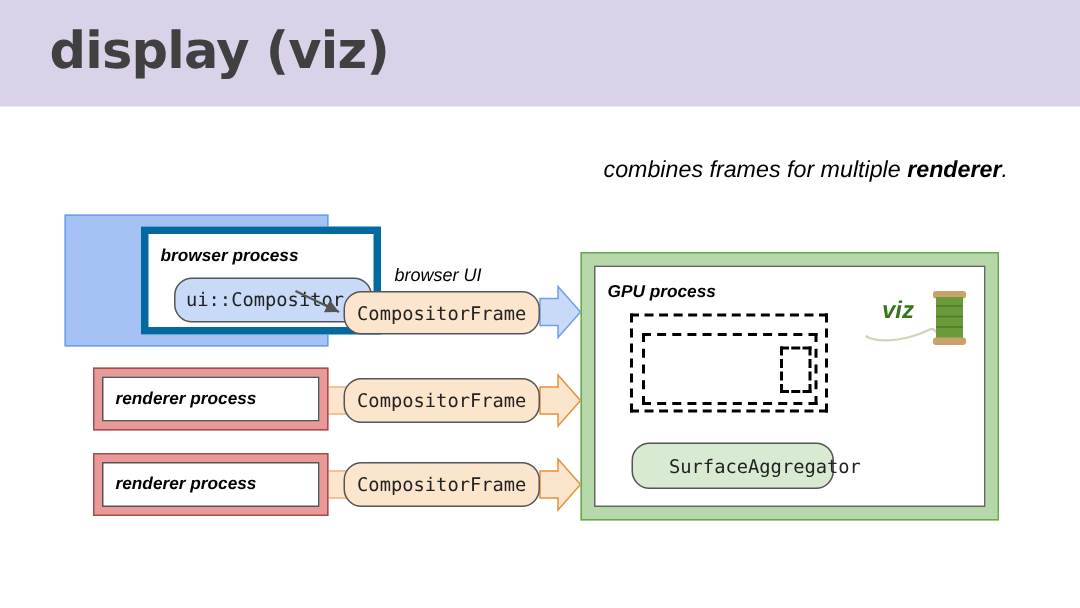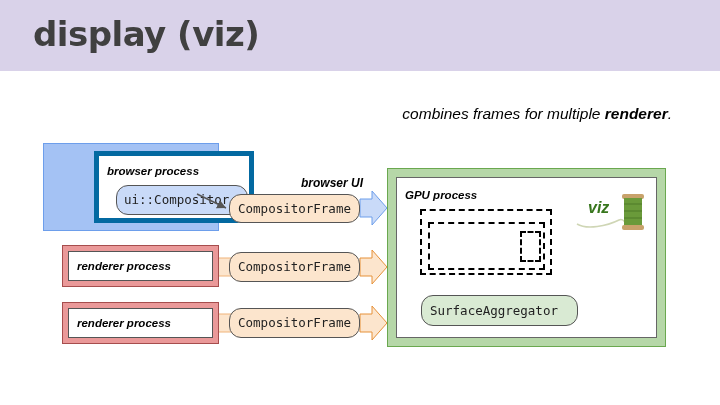--- a/index.html
+++ b/index.html
@@ -40,41 +40,41 @@
   <polygon points="360,314 372,314 372,306 387,323 372,340 372,332 360,332" fill="#fce5cd" stroke="#e69138" stroke-width="1"></polygon>
 </svg>
 
 <div class="box" style="left:43px;top:143px;width:176px;height:88px;background:#a4c2f4;border:1px solid #6d9eeb;">
   <div class="box" style="left:7px;top:7px;width:160px;height:72px;background:#fff;border:5px solid #0369a1;margin-left:43px;">
     <div class="it" style="position:absolute;left:8px;top:9px;">browser process</div>
     <div class="box mono" style="left:17px;top:29px;width:132px;height:30px;background:#c9daf8;border:1px solid #555;line-height:28px;padding-left:7px;">ui::Compositor</div>
   </div>
 </div>
 
-<div class="it" style="position:absolute;left:263px;top:176px;font-weight:bold;font-size:12px;margin-left:38px;">browser UI</div>
+<div class="it" style="position:absolute;left:263px;top:176px;font-weight:normal;font-size:12px;">browser UI</div>
 <div class="box mono" style="left:229px;top:194px;width:131px;height:29px;background:#fce5cd;border:1px solid #555;line-height:27px;text-align:center;">CompositorFrame</div>
 
 <div class="box" style="left:62px;top:245px;width:157px;height:42px;background:#ea9999;border:1px solid #a64d4d;">
   <div class="box it" style="left:5px;top:5px;width:145px;height:30px;background:#fff;border:1px solid #555;line-height:28px;padding-left:8px;">renderer process</div>
 </div>
 <div class="box mono" style="left:229px;top:252px;width:131px;height:30px;background:#fce5cd;border:1px solid #555;line-height:28px;text-align:center;">CompositorFrame</div>
 
 <div class="box" style="left:62px;top:302px;width:157px;height:42px;background:#ea9999;border:1px solid #a64d4d;">
   <div class="box it" style="left:5px;top:5px;width:145px;height:30px;background:#fff;border:1px solid #555;line-height:28px;padding-left:8px;">renderer process</div>
 </div>
 <div class="box mono" style="left:229px;top:308px;width:131px;height:30px;background:#fce5cd;border:1px solid #555;line-height:28px;text-align:center;">CompositorFrame</div>
 
 <div class="box" style="left:387px;top:168px;width:279px;height:179px;background:#b6d7a8;border:1px solid #6aa84f;">
   <div class="box" style="left:8px;top:8px;width:261px;height:161px;background:#fff;border:1px solid #666;">
     <div class="it" style="position:absolute;left:8px;top:11px;">GPU process</div>
 
     <div class="box" style="left:23px;top:31px;width:132px;height:66px;border:2px dashed #000;"></div>
     <div class="box" style="left:31px;top:44px;width:117px;height:48px;border:2px dashed #000;"></div>
     <div class="box" style="left:123px;top:53px;width:21px;height:31px;border:2px dashed #000;"></div>
-    <div class="box mono" style="left:24px;top:117px;width:157px;height:31px;background:#d9ead3;border:1px solid #555;line-height:29px;padding-left:8px;">SurfaceAggregator</div>
+    <div class="box mono" style="left:24px;top:117px;width:135px;height:31px;background:#d9ead3;border:1px solid #555;line-height:29px;padding-left:24px;">SurfaceAggregator</div>
 
     <div style="position:absolute;left:191px;top:21px;font-style:italic;font-weight:bold;font-size:16px;color:#38761d;">viz</div>
     <svg style="position:absolute;left:170px;top:8px;" width="80" height="50">
       <path d="M10,38 C20,44 40,40 52,34 C58,31 56,40 66,38" fill="none" stroke="#cfd6b5" stroke-width="1.5"></path>
       <rect x="55" y="8" width="22" height="5" rx="2" fill="#c8a26b"></rect>
       <rect x="57" y="12" width="18" height="28" fill="#6a9a3a"></rect>
       <line x1="57" y1="18" x2="75" y2="18" stroke="#4f7a28" stroke-width="1"></line>
       <line x1="57" y1="25" x2="75" y2="25" stroke="#4f7a28" stroke-width="1"></line>
       <line x1="57" y1="32" x2="75" y2="32" stroke="#4f7a28" stroke-width="1"></line>
       <rect x="55" y="39" width="22" height="5" rx="2" fill="#c8a26b"></rect>

